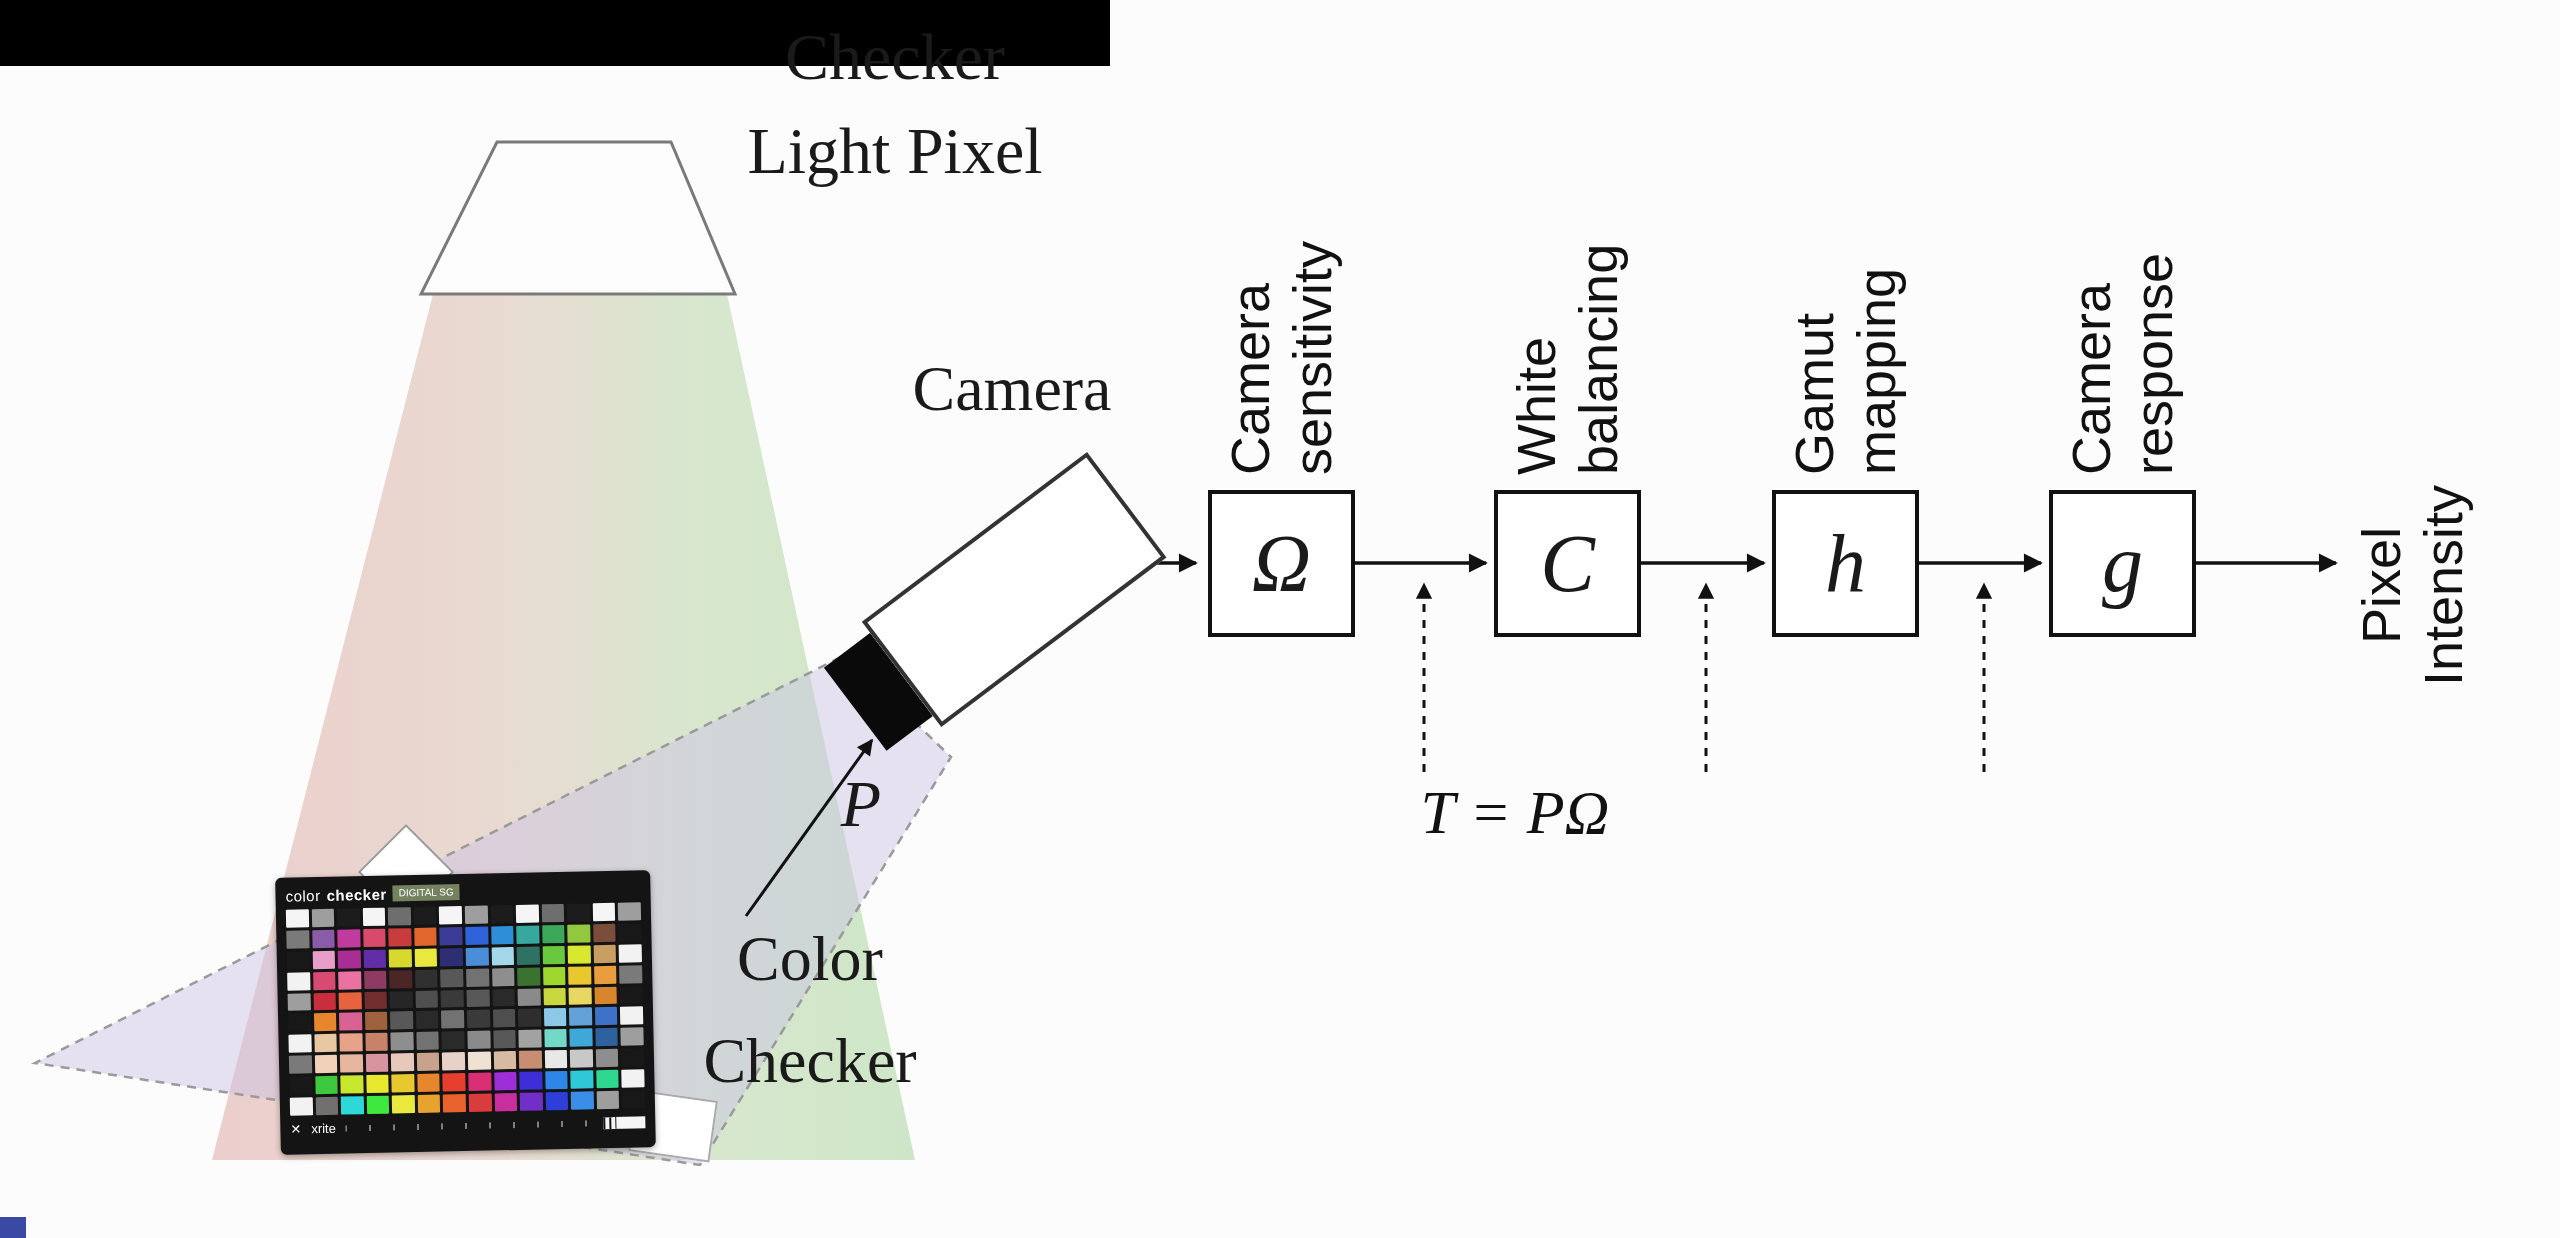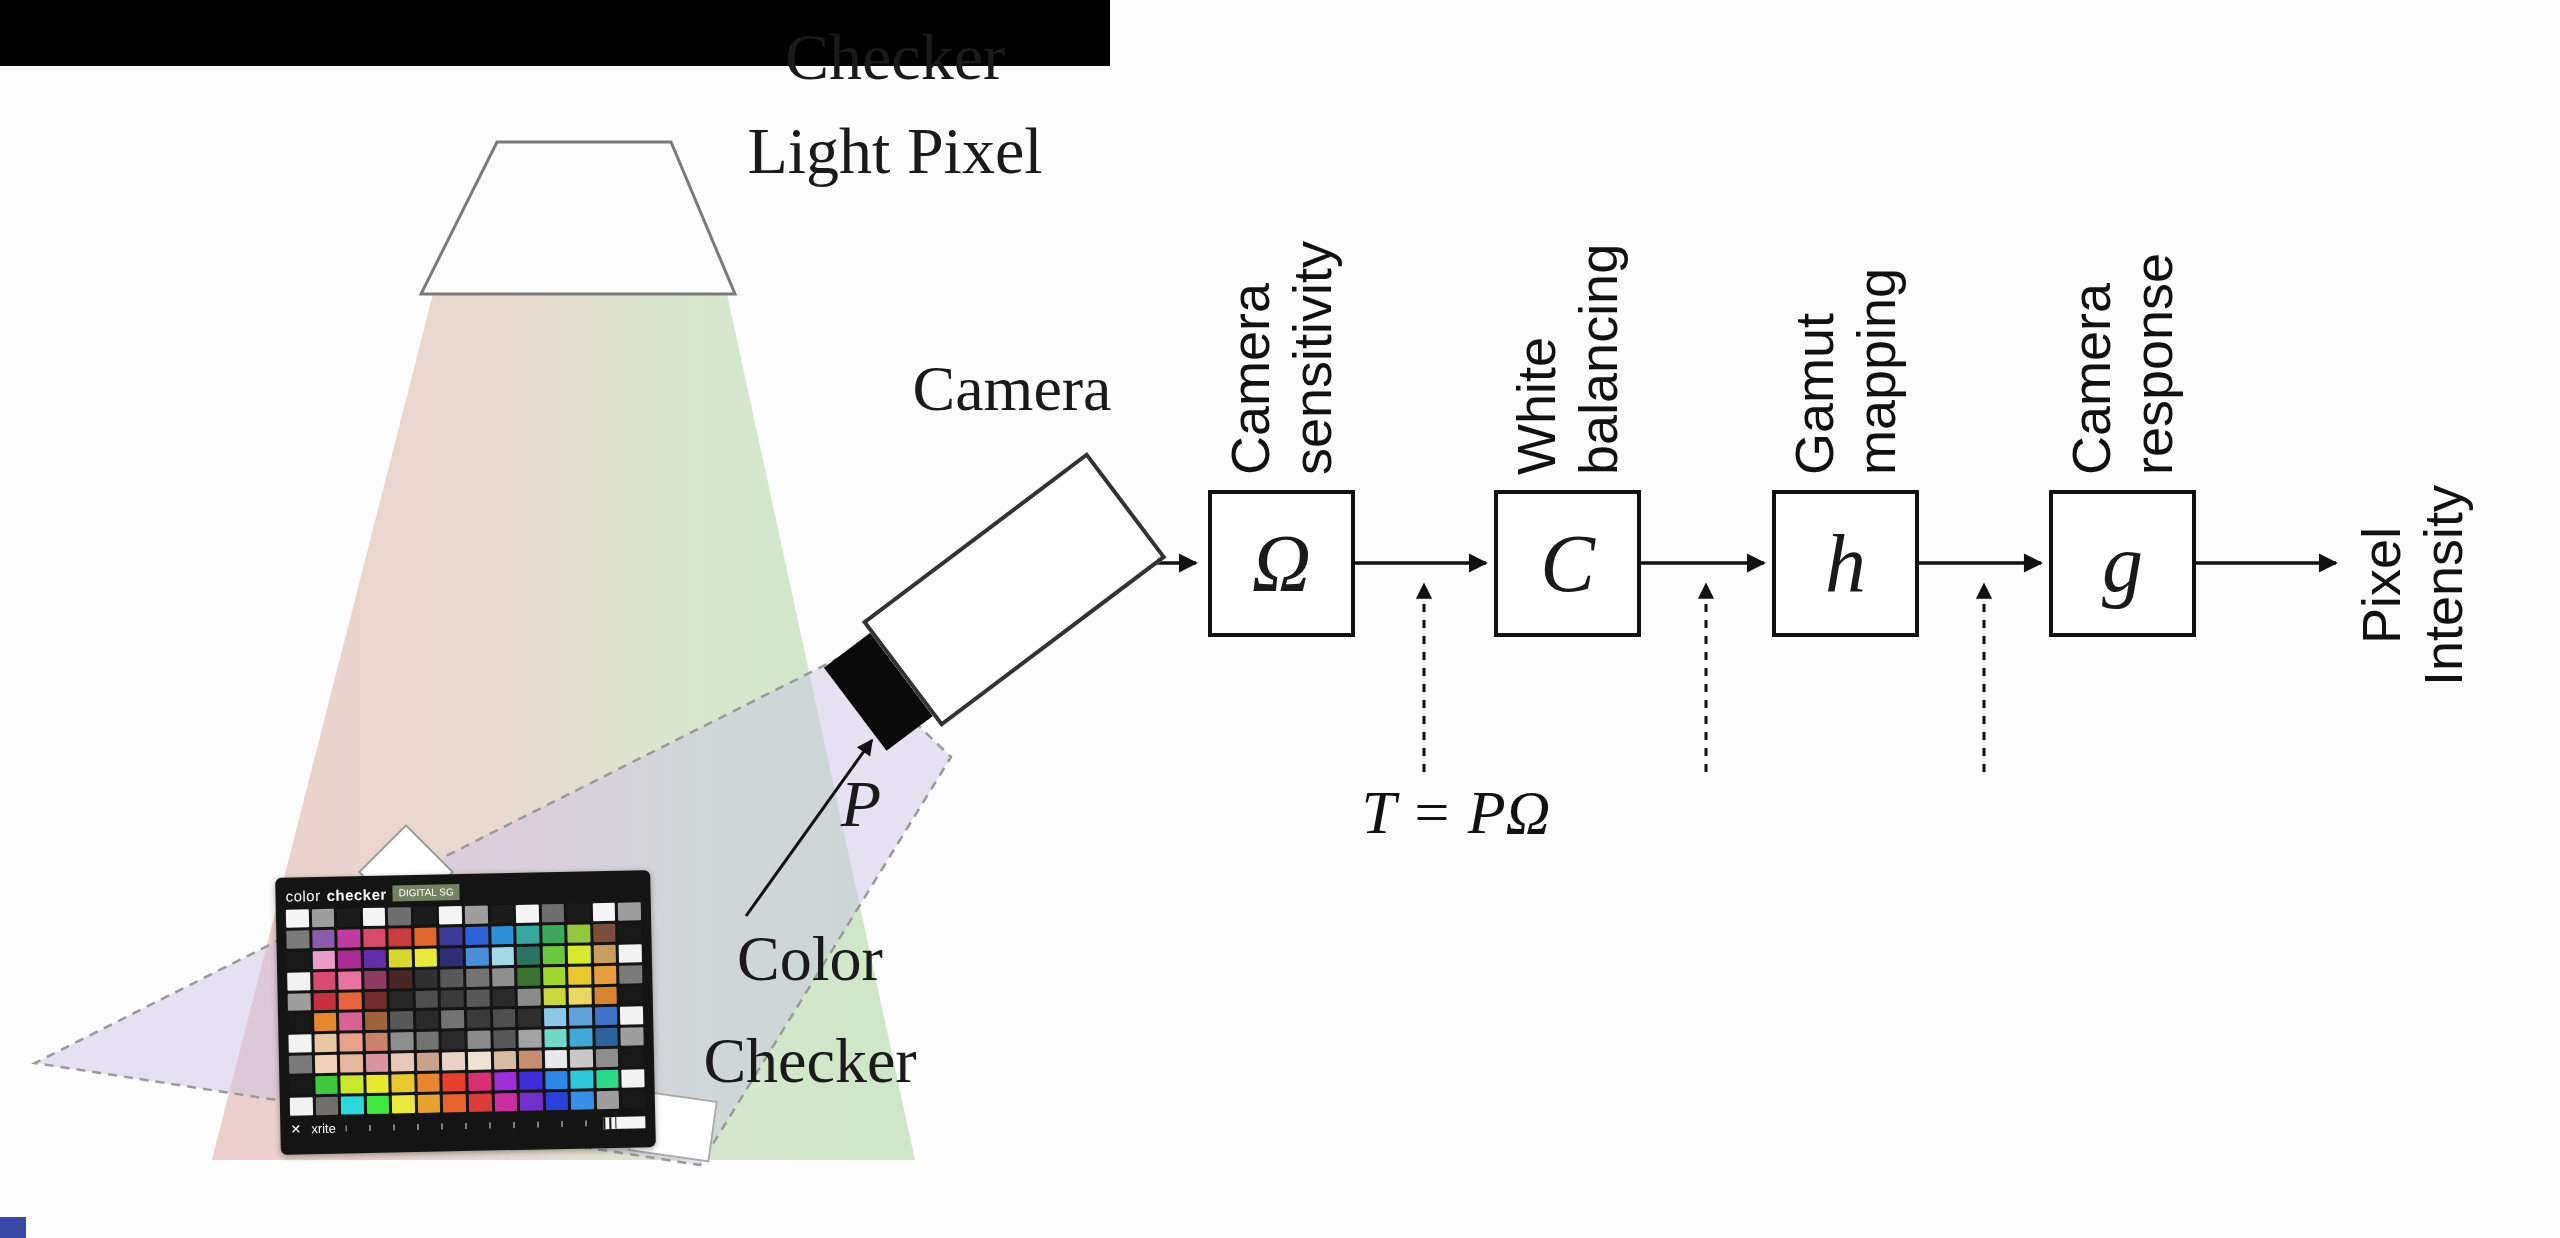--- a/index.html
+++ b/index.html
@@ -303,15 +303,15 @@
   </div>
   <div class="vlabel" style="left:2122px">
     <div>Camera</div>
     <div>response</div>
   </div>
   <div class="vlabel out" style="left:2412px">
     <div>Pixel</div>
     <div>Intensity</div>
   </div>
 
-  <div class="equation" style="left:1456px; top:812px">T = PΩ</div>
+  <div class="equation" style="left:1515px; top:812px">T = PΩ</div>
 
 </div>
 
 </body></html>

